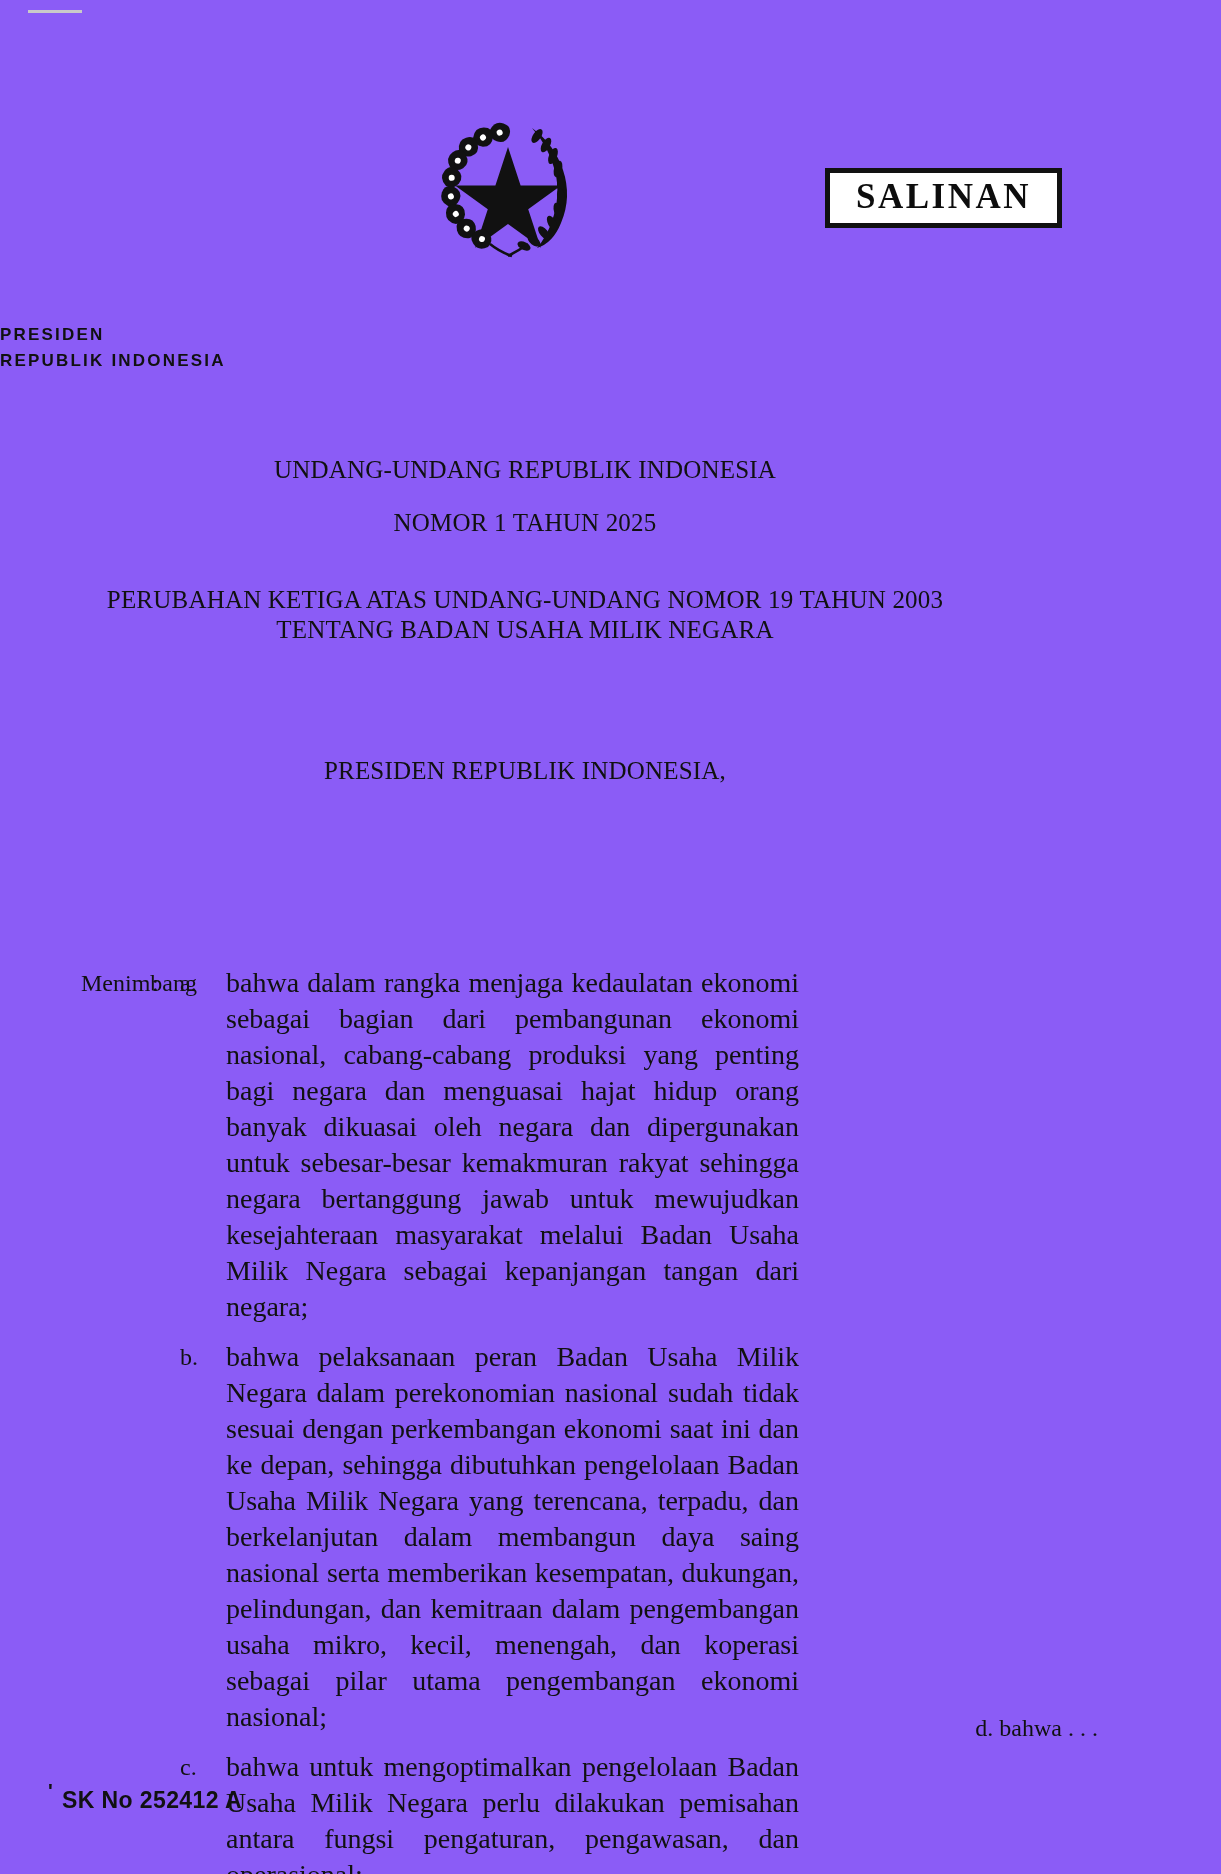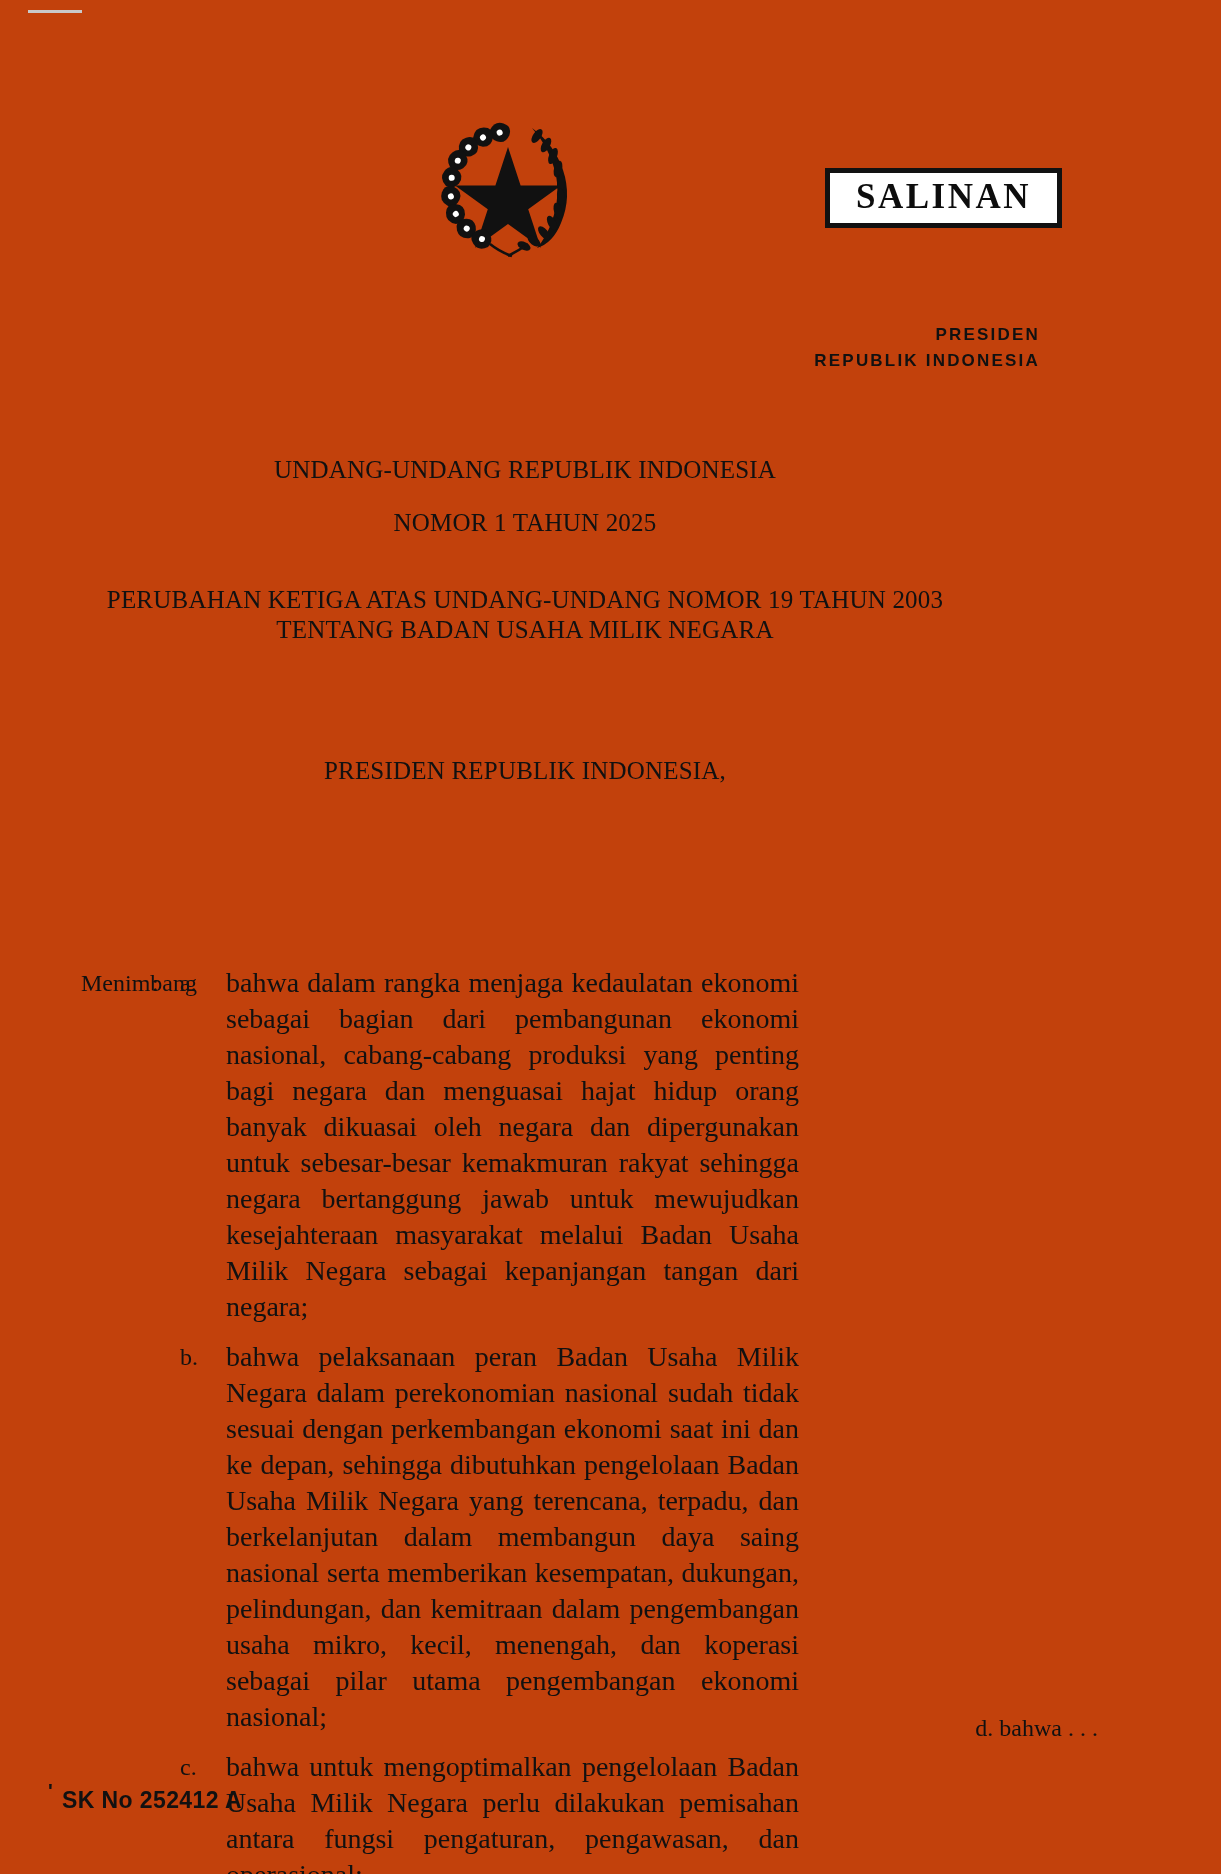--- a/index.html
+++ b/index.html
@@ -4,21 +4,21 @@
 <style>
   html, body {
     margin: 0;
     padding: 0;
     background: #ffffff;
   }
   .page {
     position: relative;
     width: 1221px;
     height: 1874px;
-    background: #c2410c;
+    background: #8b5cf6;
     margin: 0 auto;
     overflow: hidden;
     font-family: "Liberation Serif", "DejaVu Serif", serif;
     color: #111111;
   }
 
   
   .scan-mark {
     position: absolute;
     top: 10px;
@@ -56,21 +56,21 @@
     color: #0d0d0d;
     white-space: nowrap;
   }
 
   
   .pres-heading {
     position: absolute;
     left: 0;
     top: 322px;
     width: 1040px;
-    text-align: right;
+    text-align: left;
     font-family: "Liberation Sans", "DejaVu Sans", sans-serif;
     font-weight: bold;
     font-size: 17px;
     letter-spacing: 2.2px;
     line-height: 26px;
     color: #111111;
   }
 
   
   .title-block {

